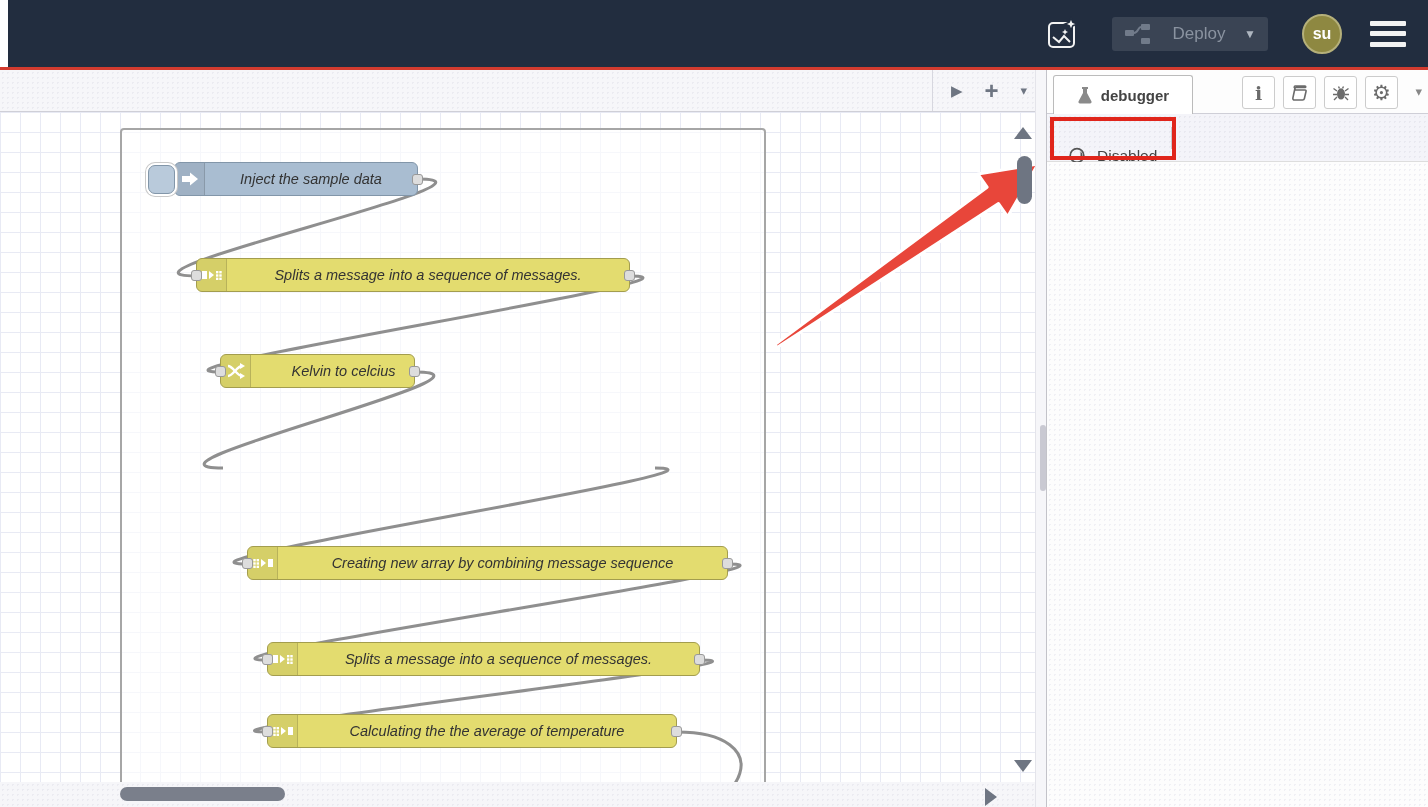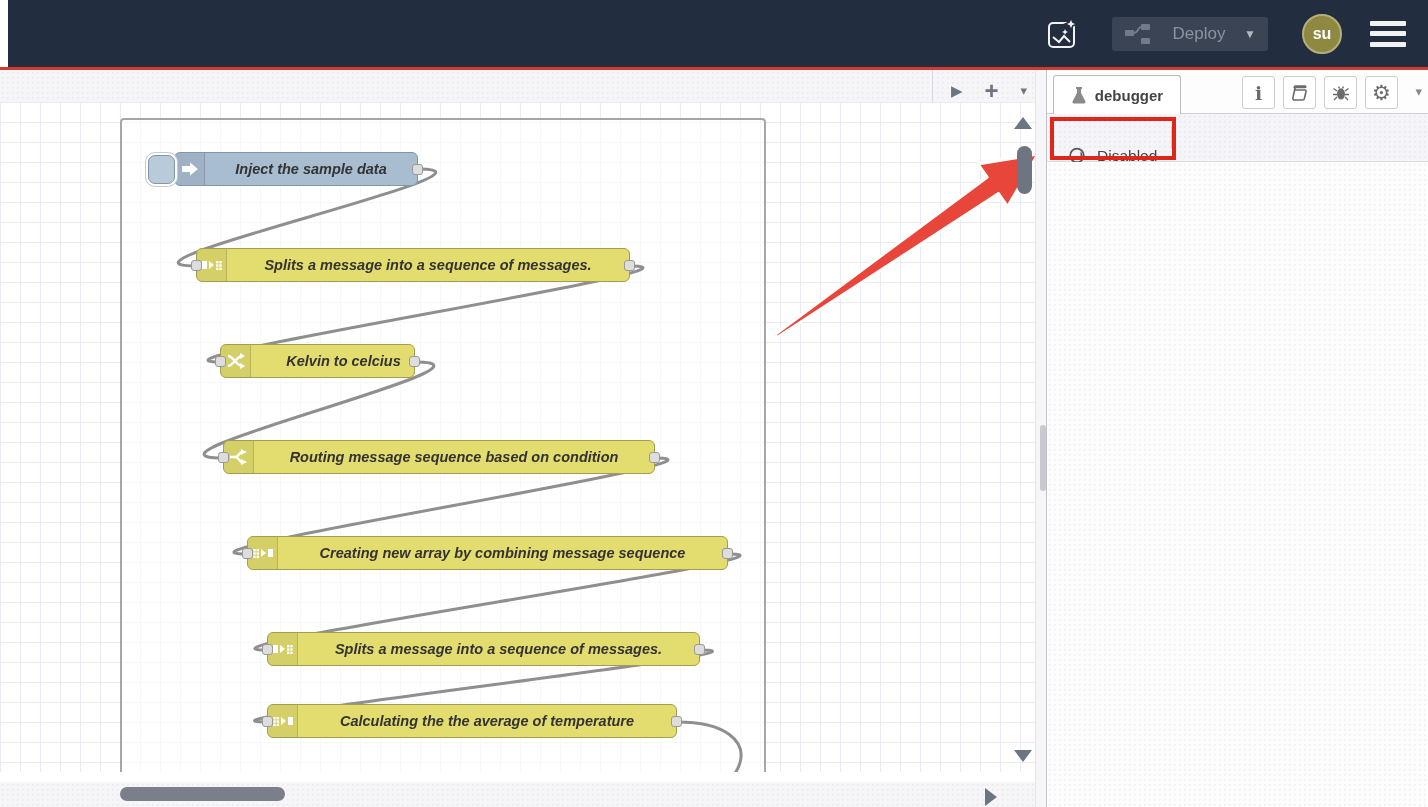--- a/index.html
+++ b/index.html
@@ -33,25 +33,25 @@
   .tabbar { position:absolute; left:0; top:0; width:1035px; height:42px;
     background:#f6f6f9; border-bottom:1px solid #cfcfd7;
     background-image:radial-gradient(#ebebf1 1px, transparent 1px); background-size:5px 5px; }
   .tabbar-controls { position:absolute; right:8px; top:0; height:41px; display:flex; align-items:center;
     gap:22px; border-left:1px solid #d7d7df; padding-left:18px; color:#6e7582; }
   .tab-scroll-right { font-size:15px; cursor:pointer; color:#6e7582; }
   .tab-add { font-size:24px; font-weight:bold; cursor:pointer; color:#6e7582; }
   .tab-list-caret { font-size:13px; cursor:pointer; color:#6e7582; }
 
   
-  .canvas { position:absolute; left:0; top:32px; width:1035px; height:670px; overflow:hidden;
+  .canvas { position:absolute; left:0; top:42px; width:1035px; height:670px; overflow:hidden;
     background-color:#fff;
     background-image:linear-gradient(#e8eaf4 1px, transparent 1px),
                      linear-gradient(90deg,#e8eaf4 1px, transparent 1px);
-    background-size:20px 20px;font-weight:bold; }
+    background-size:20px 20px; }
   .group-box { position:absolute; left:120px; top:16px; width:646px; height:700px;
     background:rgba(255,255,255,0.62); border:2px solid #a6a6a6; border-radius:4px; }
 
   .wires, .annot { position:absolute; left:0; top:0; width:1035px; height:670px; pointer-events:none; }
 
   .node { position:absolute; height:34px; border-radius:6px; display:flex; align-items:center;
     font-style:italic; font-size:14.5px; color:#333; cursor:pointer; }
   .node .iconbox { width:30px; align-self:stretch; background:rgba(0,0,0,0.06);
     border-right:1px solid rgba(0,0,0,0.14); border-radius:5px 0 0 5px;
     display:flex; align-items:center; justify-content:center; }
@@ -77,21 +77,21 @@
     background-image:radial-gradient(#ebebf1 1px, transparent 1px); background-size:5px 5px; }
   .hthumb { position:absolute; left:120px; top:5px; width:165px; height:14px; background:#7a7f8b; border-radius:8px; cursor:grab; }
 
   
   .gutter-track { position:absolute; left:2px; top:0; width:7px; height:737px; }
   .gutter-thumb { position:absolute; left:2px; top:355px; width:6px; height:66px; background:#c9c9d2; border-radius:3px; cursor:grab; }
 
   
   .sb-tabs { position:absolute; left:0; top:0; width:381px; height:44px; background:#fdfdfd;
     border-bottom:1px solid #cfcfd7; display:flex; align-items:flex-end; }
-  .sb-tab { margin-left:6px; width:128px; height:39px; background:#fff; border:1px solid #bbb; border-bottom:none;
+  .sb-tab { margin-left:6px; width:140px; height:39px; background:#fff; border:1px solid #bbb; border-bottom:none;
     border-radius:3px 3px 0 0; display:flex; align-items:center; justify-content:center; gap:8px;
     font-weight:bold; font-size:15px; color:#444; cursor:pointer; position:relative; top:1px; }
   .sb-iconbtns { position:absolute; right:30px; top:6px; display:flex; gap:8px; }
   .sb-iconbtn { width:33px; height:33px; background:#fff; border:1px solid #ccc; border-radius:3px;
     display:flex; align-items:center; justify-content:center; cursor:pointer; color:#6b6b6b; }
   .sb-iconbtn .info-i { font-family:"DejaVu Serif", serif; font-weight:bold; font-size:19px; }
   .sb-iconbtn .gear-g { font-size:21px; line-height:1; }
   .sb-caret { position:absolute; right:6px; top:14px; color:#888; font-size:13px; cursor:pointer; }
 
   .sb-toolbar { position:absolute; left:0; top:44px; width:381px; height:48px; background:#f4f4f9;
@@ -204,33 +204,20 @@
             <path d="M1 13 C6 13 10 3 15 3" fill="none" stroke="#fff" stroke-width="2.4"></path>
             <path d="M13 0 L18 3 L13 6 z" fill="#fff"></path>
             <path d="M13 10 L18 13 L13 16 z" fill="#fff"></path>
           </svg>
         </div>
         <span class="lbl">Kelvin to celcius</span>
         <div class="port in"></div>
         <div class="port out"></div>
       </div>
 
-      <div class="node yellow" style="left:223px; top:338px; width:432px;">
-        <div class="iconbox">
-          <svg width="18" height="16" viewBox="0 0 18 16">
-            <path d="M0 8 h5 C9 8 9 3 12 3" fill="none" stroke="#fff" stroke-width="2.4"></path>
-            <path d="M5 8 C9 8 9 13 12 13" fill="none" stroke="#fff" stroke-width="2.4"></path>
-            <path d="M11 0 L17 3 L11 6 z" fill="#fff"></path>
-            <path d="M11 10 L17 13 L11 16 z" fill="#fff"></path>
-          </svg>
-        </div>
-        <span class="lbl">Routing message sequence based on condition</span>
-        <div class="port in"></div>
-        <div class="port out"></div>
-      </div>
 
       <div class="node yellow" style="left:247px; top:434px; width:481px;">
         <div class="iconbox">
           <svg width="20" height="14" viewBox="0 0 20 14">
             <g fill="#fff">
                 <rect x="0.3" y="3" width="2.4" height="2.4"></rect>
                 <rect x="3.6" y="3" width="2.4" height="2.4"></rect>
                 <rect x="0.3" y="6.3" width="2.4" height="2.4"></rect>
                 <rect x="3.6" y="6.3" width="2.4" height="2.4"></rect>
                 <rect x="0.3" y="9.6" width="2.4" height="2.4"></rect>

